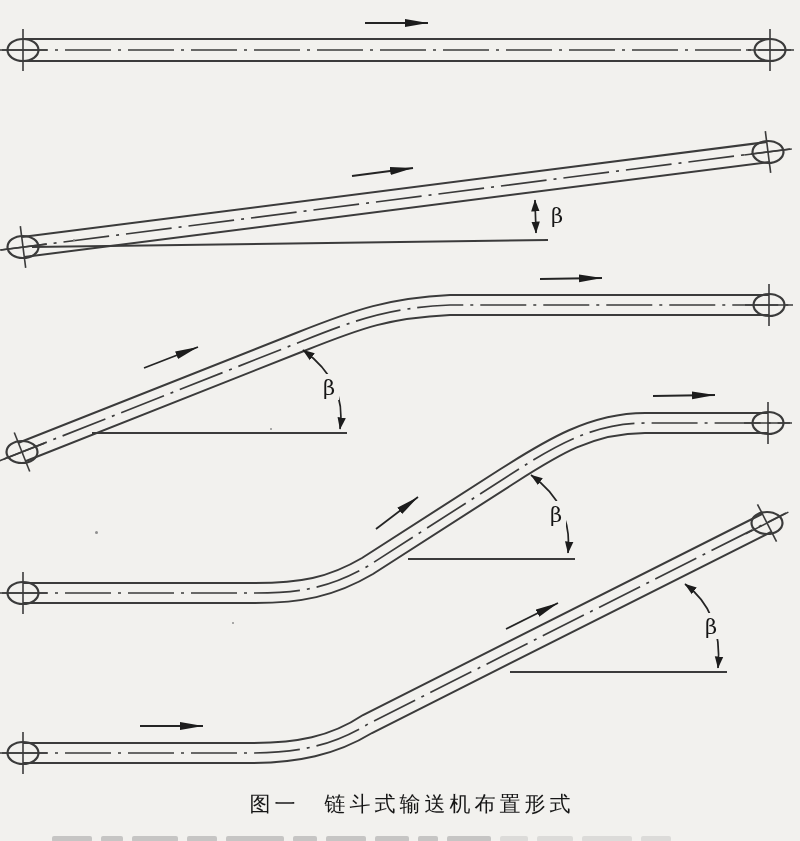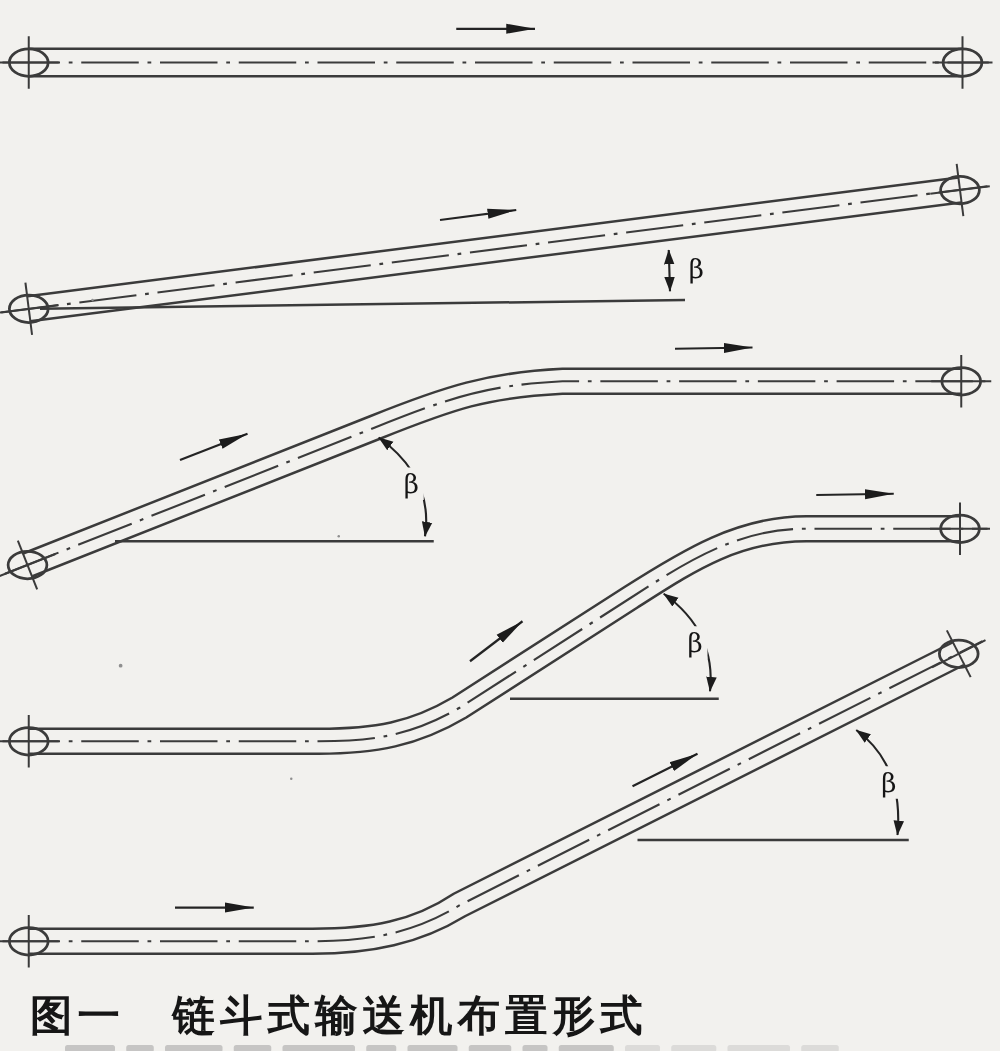--- a/index.html
+++ b/index.html
@@ -30,22 +30,23 @@
   .arc{fill:none;stroke:#242424;stroke-width:1.7;}
   .beta-bg{fill:var(--paper);stroke:none;}
   text.beta{
     font-family:"DejaVu Serif", serif;
     font-size:21px;fill:#151515;
     text-anchor:middle;dominant-baseline:middle;
   }
   .caption{
     position:absolute;left:0;top:790px;width:100%;
     padding-left:24px;box-sizing:border-box;
+    text-align:center;
     font-family:"DejaVu Sans", sans-serif;
-    font-size:34px;font-weight:700;letter-spacing:4px;
+    font-size:21px;font-weight:400;letter-spacing:4px;
     color:#161616;white-space:nowrap;
   }
   
   .cutoff{
     position:absolute;left:52px;top:834px;width:690px;height:7px;
     display:flex;gap:9px;align-items:flex-start;overflow:hidden;
   }
   .cutoff i{display:block;height:6px;margin-top:2px;background:#9a9a9a;border-radius:2px;opacity:.5;}
   .cutoff i.faint{opacity:.25;}
   .speck{position:absolute;background:#8f8f8f;border-radius:50%;}

